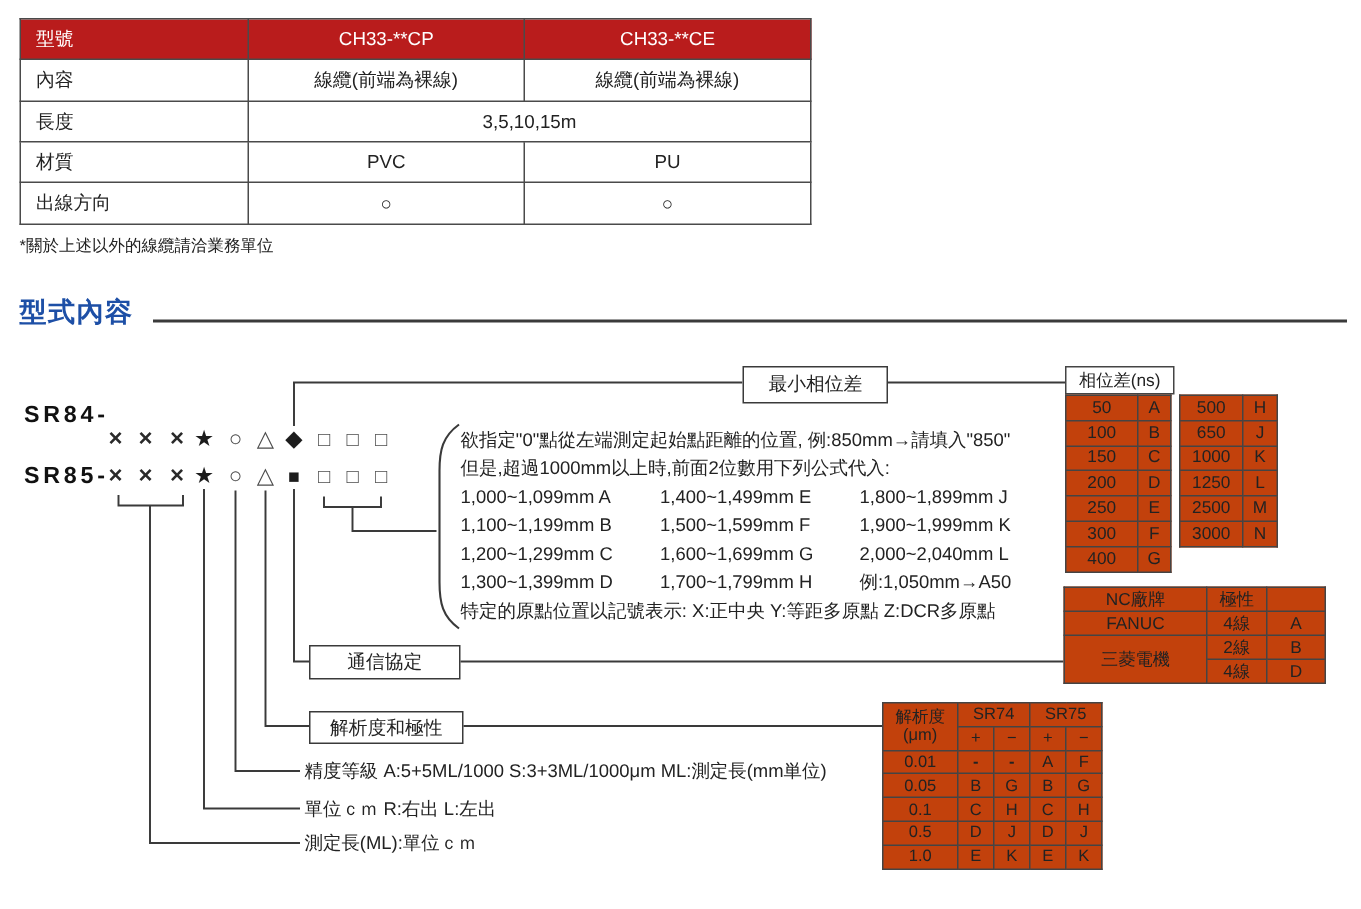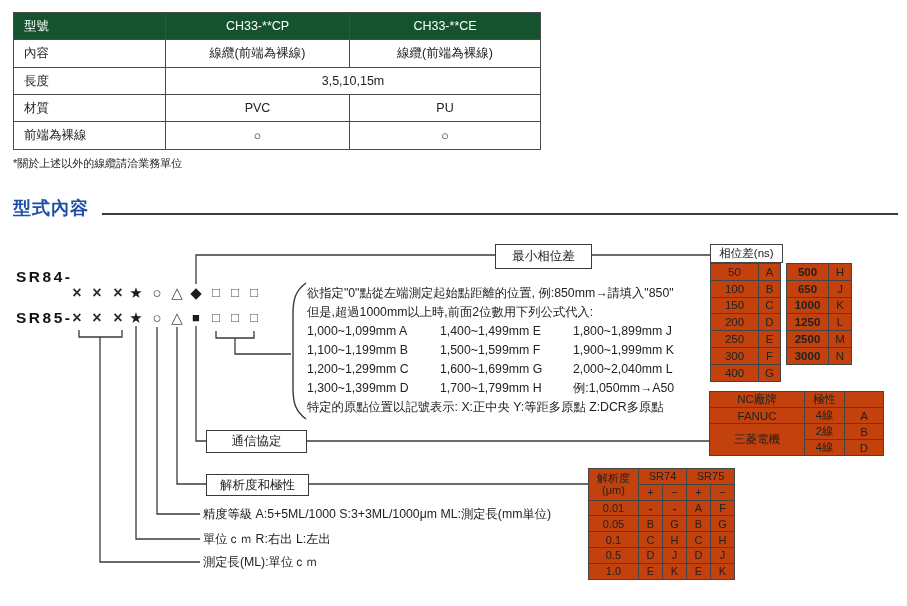--- a/index.html
+++ b/index.html
@@ -3,21 +3,21 @@
 <meta charset="utf-8">
 <style>
   html,body{margin:0;padding:0;background:#fff;}
   .canvas{
     position:relative;width:907px;height:606px;background:#ffffff;overflow:hidden;
     font-family:"Liberation Sans","DejaVu Sans",sans-serif;color:#222;
   }
   
   .cable-table{position:absolute;left:13px;top:12px;width:527px;border-collapse:collapse;table-layout:fixed;}
   .cable-table th,.cable-table td{border:1px solid #4a4a4a;padding:0;font-size:12.5px;text-align:center;font-weight:normal;vertical-align:middle;}
-  .cable-table th{background:#14532d;color:#ffffff;}
+  .cable-table th{background:#b91c1c;color:#ffffff;}
   .cable-table .lbl{text-align:left;padding-left:10px;}
   .r-head{height:27px}.r1{height:28px}.r2{height:27px}.r3{height:27px}.r4{height:28px}
   .note{position:absolute;left:13px;top:156px;font-size:11px;color:#222;}
   
   .sec-title{position:absolute;left:13px;top:196px;font-size:18px;font-weight:bold;color:#1d4fa6;letter-spacing:1px;}
   .sec-rule{position:absolute;left:102px;top:213px;width:796px;height:2px;background:#3b3b3b;}
   
   .model-prefix{position:absolute;left:16px;font-size:15.5px;font-weight:bold;letter-spacing:2.5px;color:#111;line-height:18px;white-space:nowrap;}
   .sym{position:absolute;width:22px;text-align:center;line-height:18px;}
   .sym-x{font-size:16px;color:#2a2a2a;font-weight:bold;}
@@ -39,21 +39,21 @@
   
   .mini{border-collapse:collapse;position:absolute;table-layout:fixed;background:#c2410c;}
   .mini td{border:1px solid #444;padding:0;text-align:center;font-size:11.5px;color:#222;vertical-align:middle;}
   .ph-head{position:absolute;left:710px;top:244px;width:71px;height:17px;border:1px solid #444;
            font-size:11.5px;display:flex;align-items:center;justify-content:center;background:#fff;}
   .ph-left{left:710px;top:263px;width:71px;}
   .ph-left td{height:15.8px;}
   .ph-left .c1{width:47px;}
   .ph-right{left:786px;top:263px;width:66px;}
   .ph-right td{height:15.8px;}
-  .ph-right .c1{width:41px;font-weight:bold;}
+  .ph-right .c1{width:41px;}
   .nc-table{left:709px;top:391px;width:171px;}
   .nc-table td{height:13.8px;}
   .nc-c1{width:94px;}.nc-c2{width:39px;}.nc-c3{width:38px;}
   .res-table{left:588px;top:468px;width:147px;}
   .res-table td{height:14.8px;font-size:11px;}
   .res-c1{width:49px;}
   .res-table .hd2{line-height:12px;}
   .b{font-weight:bold;}
   
   .ann{position:absolute;left:203px;font-size:12.3px;color:#222;white-space:nowrap;line-height:15px;}
@@ -83,21 +83,21 @@
     <tr class="r2">
       <td class="lbl">長度</td>
       <td colspan="2">3,5,10,15m</td>
     </tr>
     <tr class="r3">
       <td class="lbl">材質</td>
       <td>PVC</td>
       <td>PU</td>
     </tr>
     <tr class="r4">
-      <td class="lbl">前端為裸線</td>
+      <td class="lbl">出線方向</td>
       <td>○</td>
       <td>○</td>
     </tr>
   </tbody>
     </table>
   <div class="note">*關於上述以外的線纜請洽業務單位</div>
 
   <div class="sec-title">型式內容</div>
   <div class="sec-rule"></div>
 

